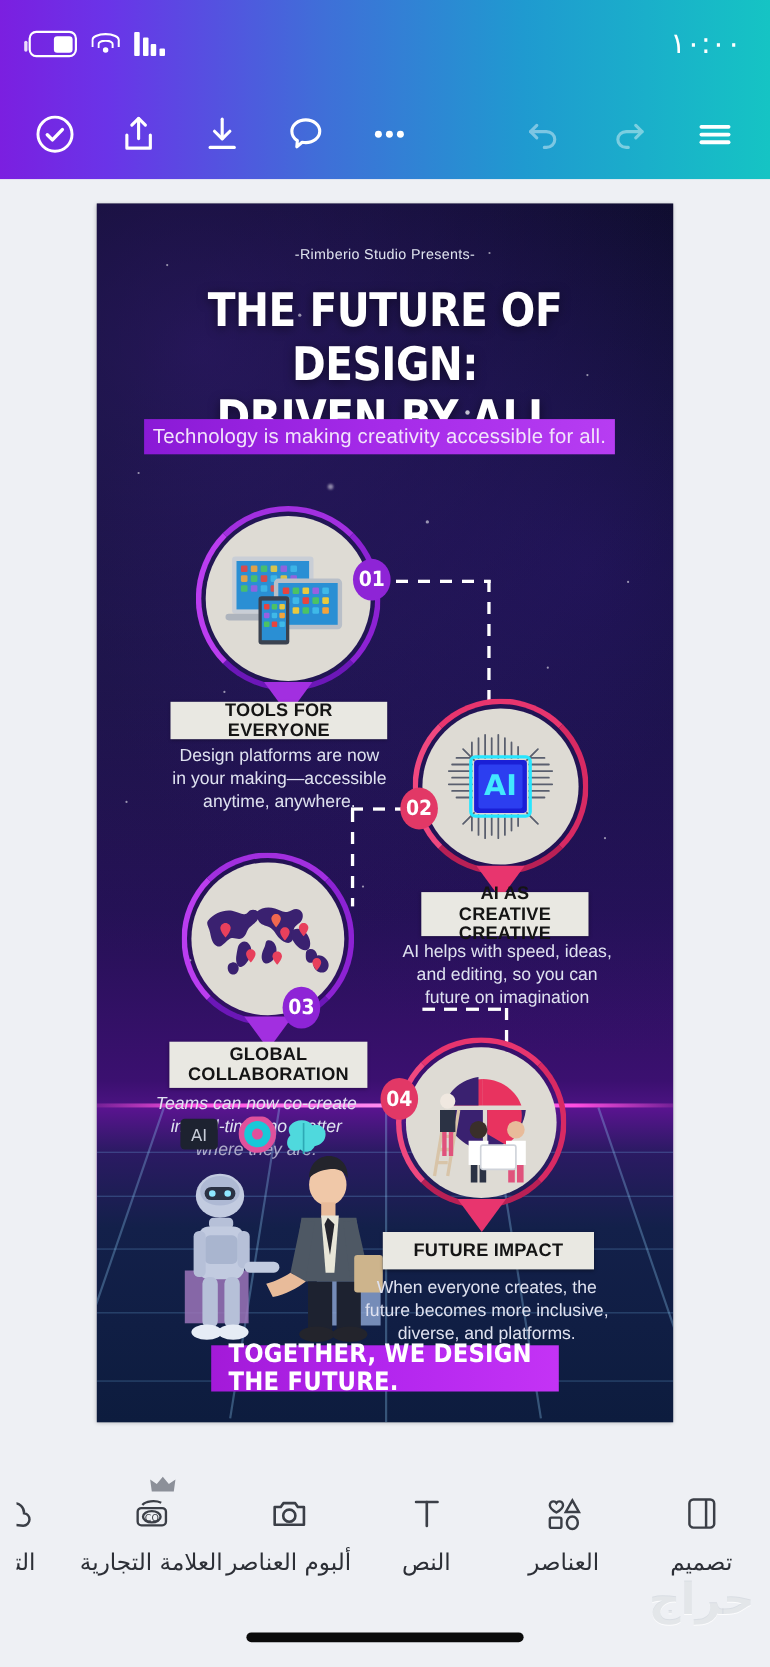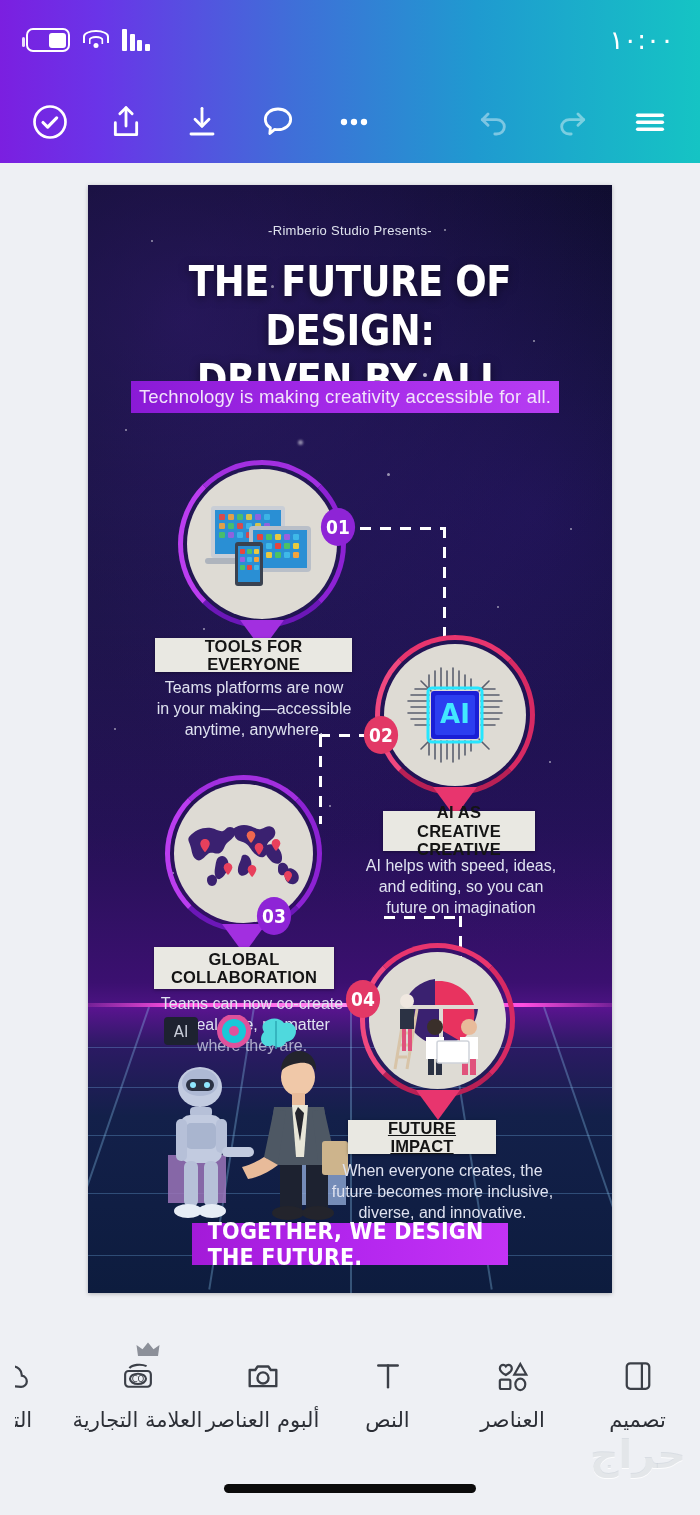--- a/index.html
+++ b/index.html
@@ -364,21 +364,21 @@
             </g>
           </svg>
         </div>
         <div class="pin" style="left:62px;top:160px;border-top:30px solid #a22fe0;"></div>
       </div>
       <div class="badge p" style="left:231px;top:323px;">01</div>
       <div class="label-box" style="left:67px;top:453px;width:197px;height:34px;">
         <span>TOOLS FOR EVERYONE</span>
       </div>
       <div class="body-text" style="left:47px;top:492px;width:238px;">
-        <div>Teams platforms are now</div>
+        <div>Design platforms are now</div>
         <div>in your making—accessible</div>
         <div>anytime, anywhere.</div>
       </div>
 
       <div class="node" style="left:287px;top:450px;width:160px;height:160px;">
         <div class="ringline" style="inset:0;border:5px solid;border-color:#e8356e #d82a63 #b92055 #f0487f;"></div>
         <div class="ring" style="inset:9px;">
           <svg width="120" height="120" viewBox="0 0 120 120">
             <g stroke="#5a5f6e" stroke-width="1.6" fill="none" stroke-linecap="round">
               <path d="M34 20v14M40 16v18M46 13v21M52 16v18M58 13v21M64 16v18M70 20v14M76 24v10"></path>
@@ -431,21 +431,21 @@
             </g>
           </svg>
         </div>
         <div class="pin" style="left:57px;top:149px;border-top:30px solid #a22fe0;"></div>
       </div>
       <div class="badge p" style="left:167px;top:712px;">03</div>
       <div class="label-box" style="left:66px;top:762px;width:180px;height:42px;flex-direction:column;">
         <span>GLOBAL</span>
         <span>COLLABORATION</span>
       </div>
-      <div class="body-text" style="left:44px;top:808px;width:240px;">
+      <div class="body-text" style="left:25px;top:808px;width:240px;font-style:italic;">
         <div>Teams can now co-create</div>
         <div>in real-time, no matter</div>
         <div style="opacity:.72">where they are.</div>
       </div>
 
       <div class="art" style="left:58px;top:830px;width:240px;height:220px;">
         <svg width="240" height="220" viewBox="0 0 240 220">
           <g>
             <rect x="18" y="2" width="34" height="28" rx="4" fill="#1d2230"></rect>
             <text x="35" y="22" text-anchor="middle" fill="#c7ccd8" font-family="DejaVu Sans, sans-serif" font-size="15">AI</text>
@@ -533,27 +533,27 @@
               <circle cx="92" cy="62" r="8" fill="#e8bb9a"></circle>
               <path d="M83 72h18v22H83z" fill="#fff"></path>
               <path d="M85 94h6v16h-6zM93 94h6v16h-6z" fill="#e0527c"></path>
             </g>
             <rect x="60" y="76" width="32" height="22" rx="2" fill="#fff" stroke="#cfd3da" stroke-width="1.5"></rect>
           </svg>
         </div>
         <div class="pin" style="left:56px;top:147px;border-top:30px solid #e8356e;"></div>
       </div>
       <div class="badge k" style="left:256px;top:795px;">04</div>
-      <div class="label-box" style="left:260px;top:935px;width:148px;height:34px;text-decoration:underline;">
+      <div class="label-box" style="left:260px;top:935px;width:192px;height:34px;">
         <span>FUTURE IMPACT</span>
       </div>
       <div class="body-text" style="left:232px;top:975px;width:245px;">
         <div>When everyone creates, the</div>
         <div>future becomes more inclusive,</div>
-        <div>diverse, and innovative.</div>
+        <div>diverse, and platforms.</div>
       </div>
 
       <div class="footer-band">
         <span>TOGETHER, WE DESIGN THE FUTURE.</span>
       </div>
 
     </div>
   </div>
 </div>
 

